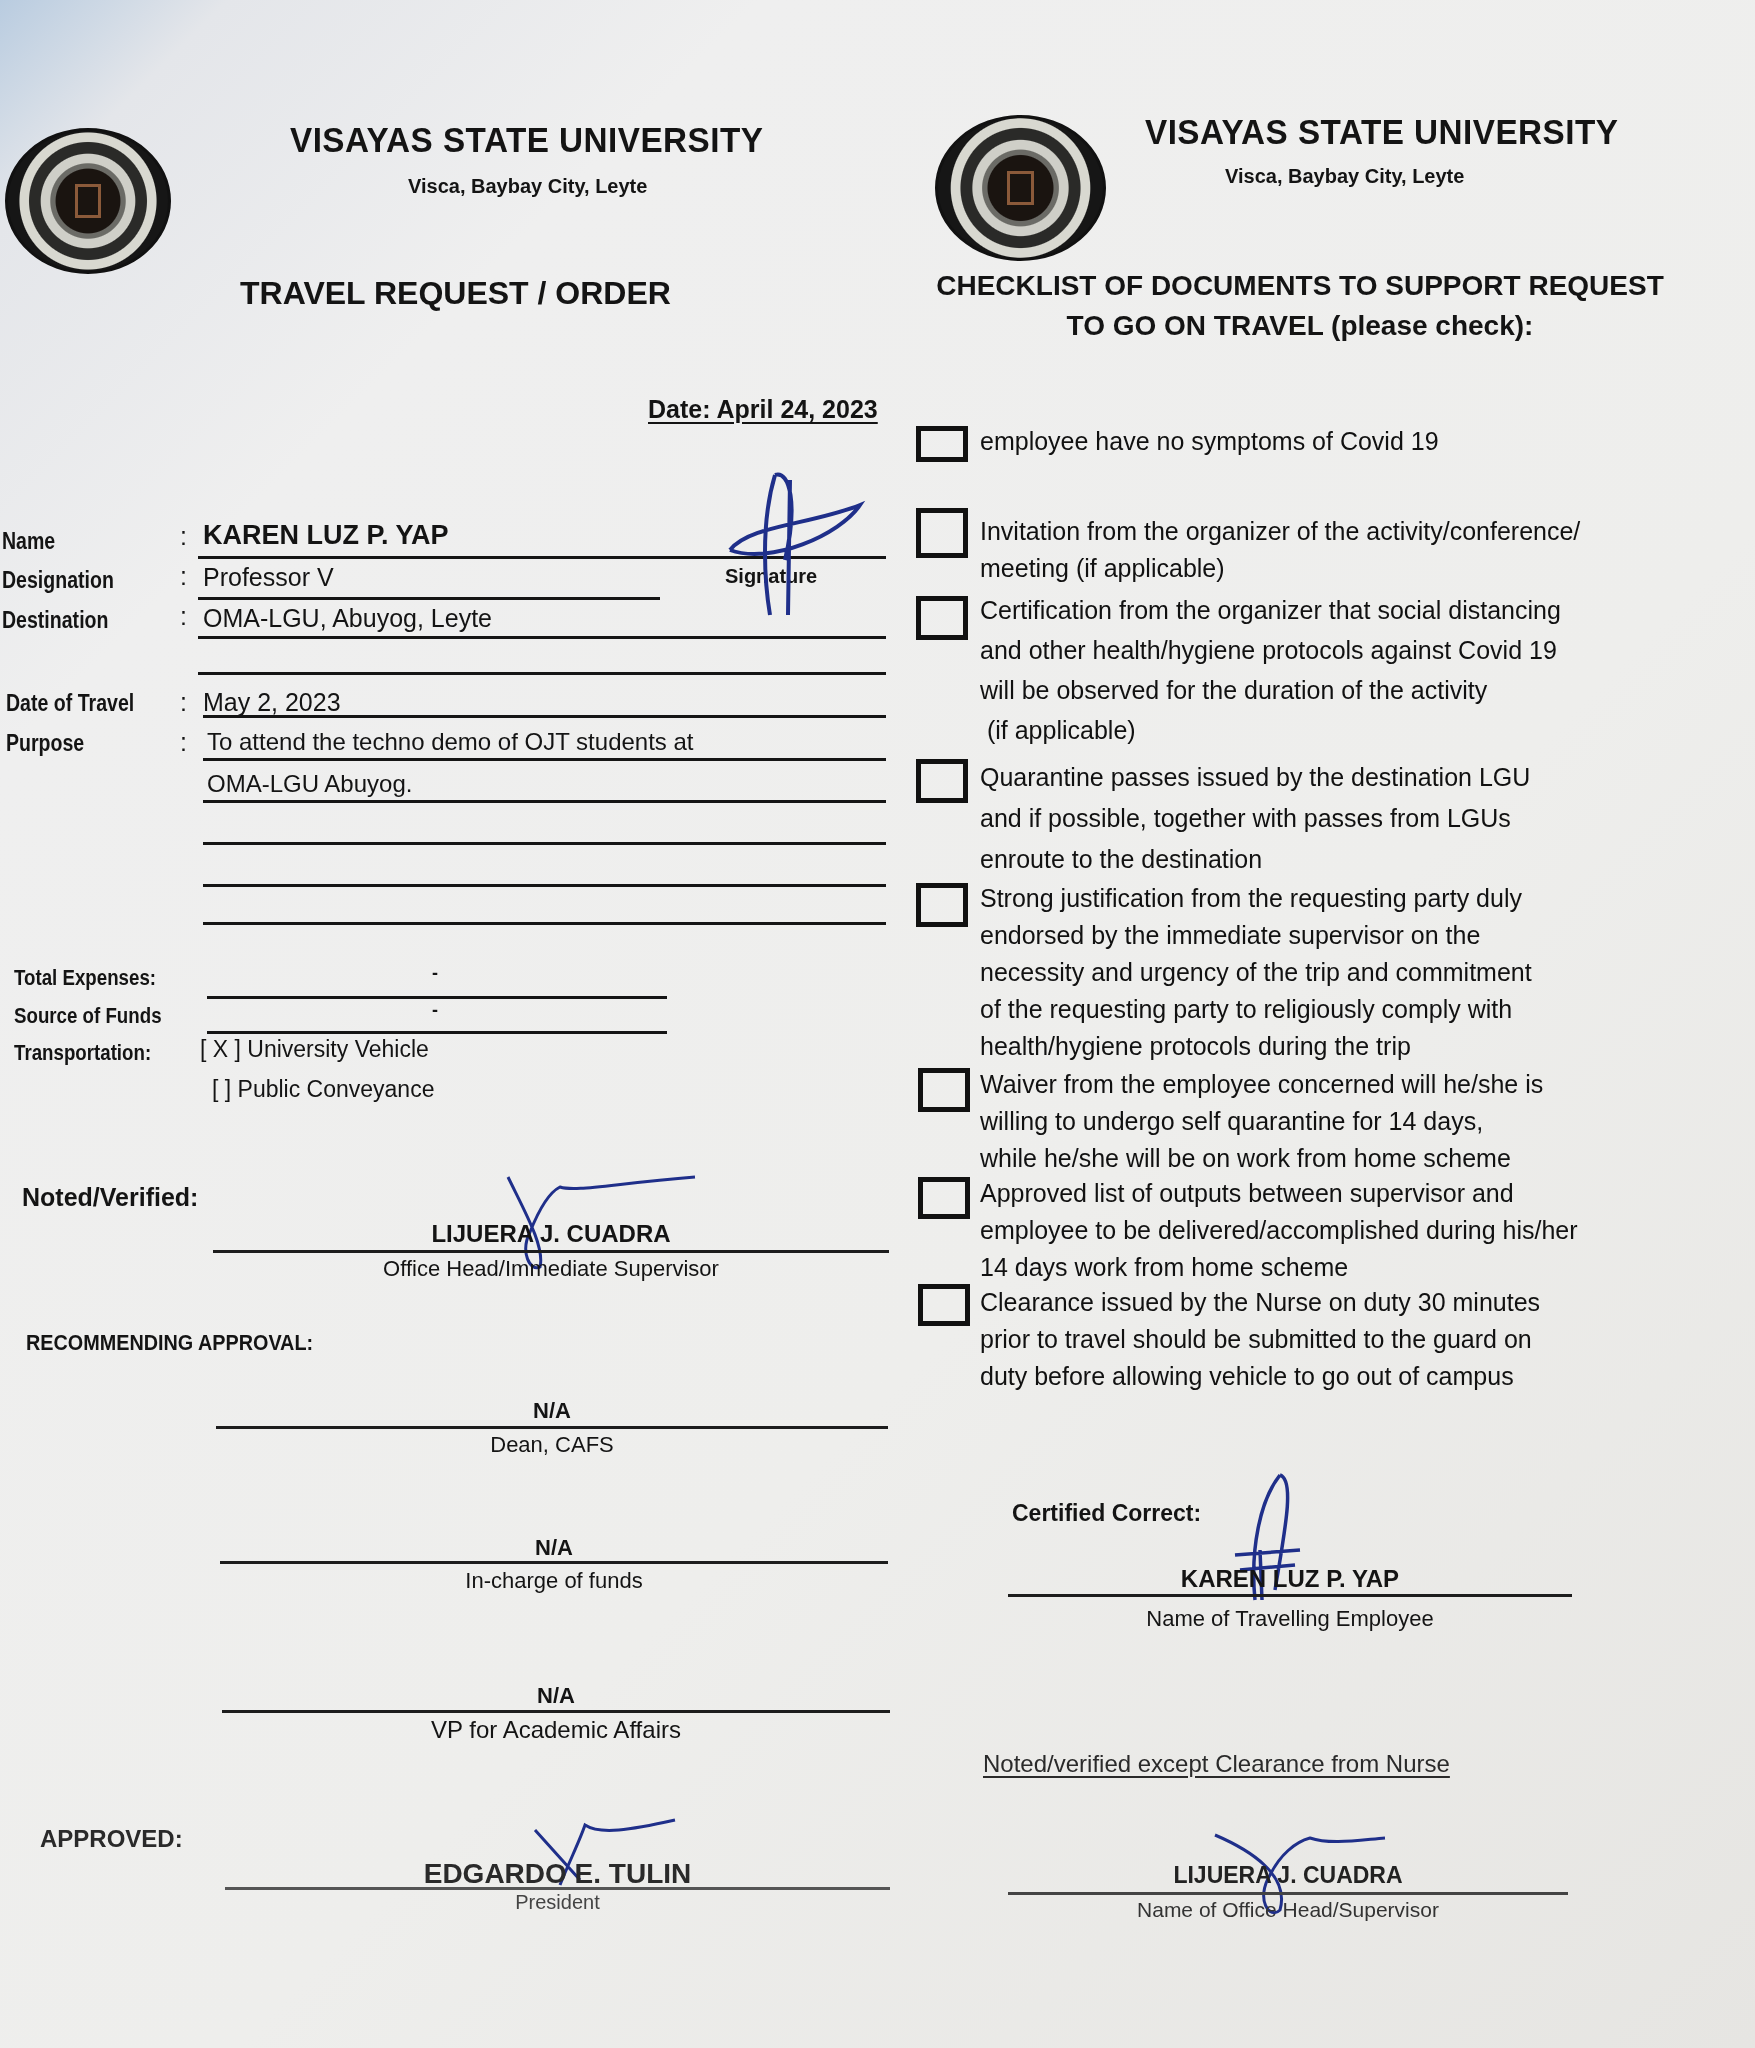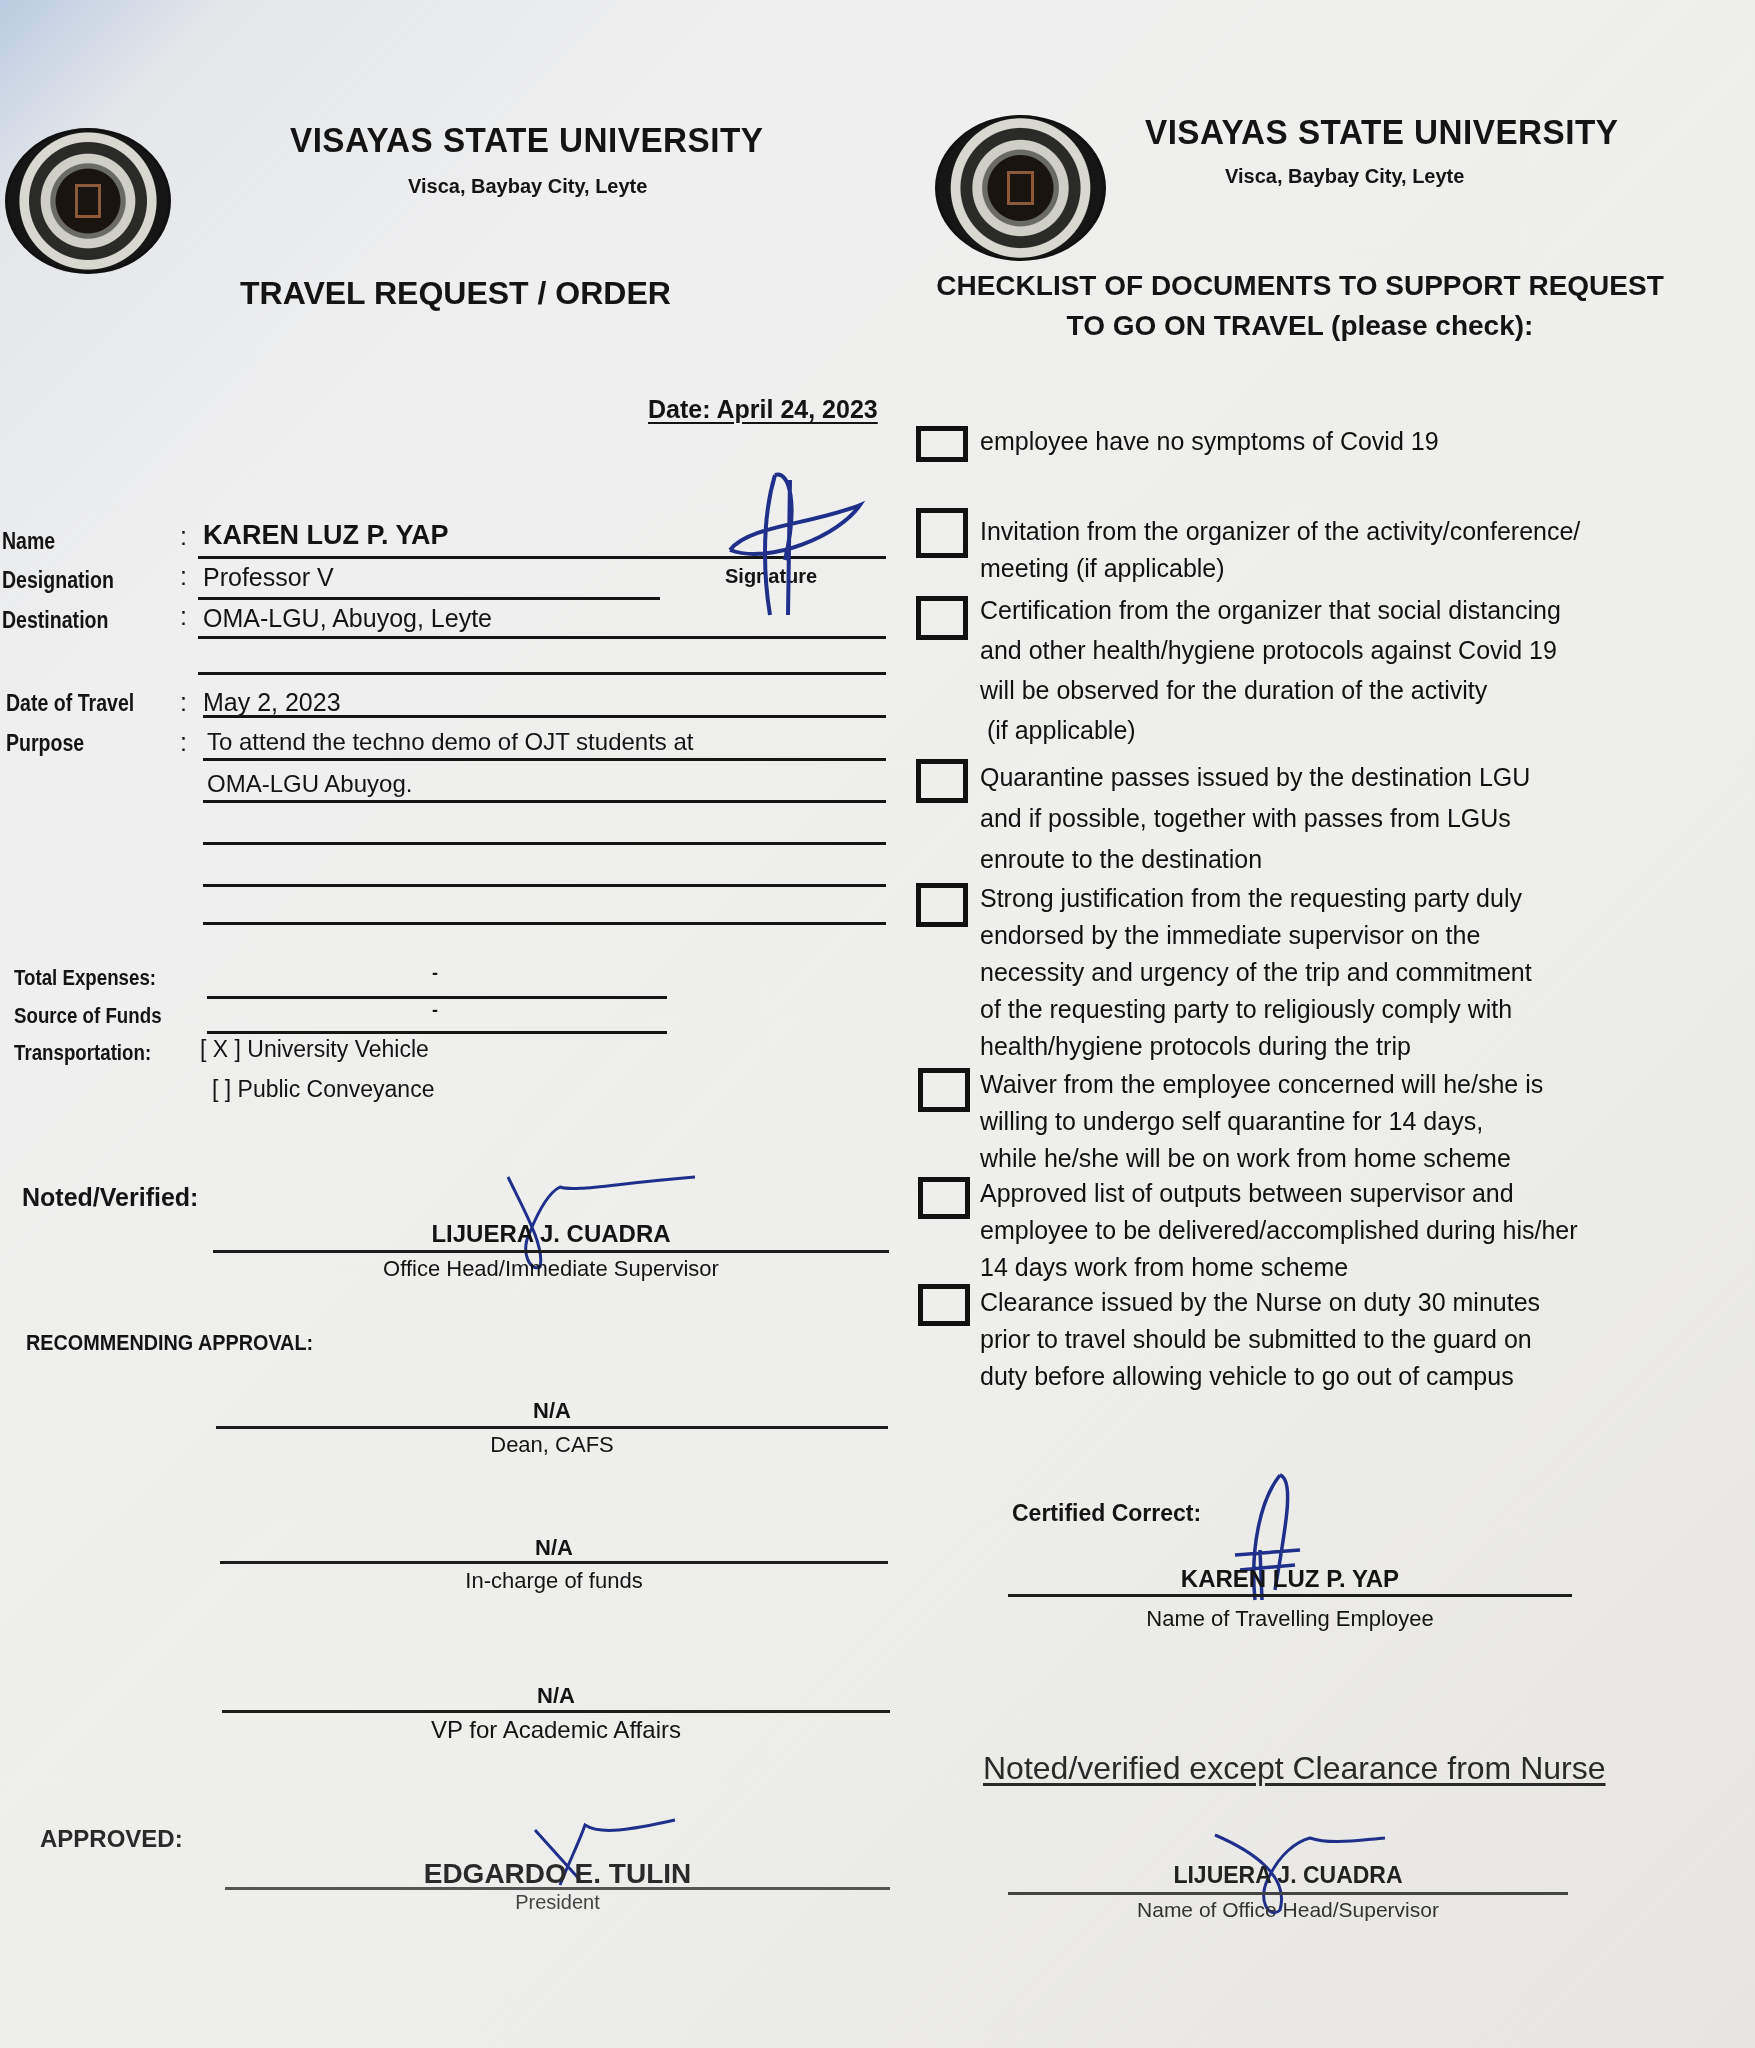--- a/index.html
+++ b/index.html
@@ -224,21 +224,21 @@
   <div class="abs bold" style="left:1012px; top:1500px; font-size:23px;">Certified Correct:</div>
   <div class="ink" style="left:1230px; top:1470px;">
     <svg width="90" height="140" viewBox="0 0 90 140">
       <path d="M50 5 C30 30, 20 80, 25 130 M50 5 C65 10, 55 60, 45 120 M5 85 L70 80 M10 100 L65 95 M30 80 L32 130" stroke="#1f2f8a" stroke-width="3.5" fill="none"></path>
     </svg>
   </div>
   <div class="abs bold center" style="left:1008px; top:1565px; width:564px; font-size:24px;">KAREN LUZ P. YAP</div>
   <div class="sigline" style="left:1008px; top:1594px; width:564px;"></div>
   <div class="abs center" style="left:1008px; top:1606px; width:564px; font-size:22px;">Name of Travelling Employee</div>
 
-  <div class="abs underline" style="left:983px; top:1750px; font-size:32px; color:#2a2a2a;">Noted/verified except Clearance from Nurse</div>
+  <div class="abs underline" style="left:983px; top:1750px; font-size:24px; color:#2a2a2a;">Noted/verified except Clearance from Nurse</div>
 
   <div class="ink" style="left:1210px; top:1830px;">
     <svg width="180" height="90" viewBox="0 0 180 90">
       <path d="M5 5 C40 20, 80 45, 70 80 C60 90, 45 70, 60 45 C70 25, 85 12, 100 8 C120 15, 150 10, 175 8" stroke="#1f2f8a" stroke-width="3" fill="none"></path>
     </svg>
   </div>
   <div class="abs bold center" style="left:1008px; top:1862px; width:560px; font-size:23px; color:#222;">LIJUERA J. CUADRA</div>
   <div class="sigline" style="left:1008px; top:1892px; width:560px; background:#444;"></div>
   <div class="abs center" style="left:1008px; top:1898px; width:560px; font-size:21px; color:#333;">Name of Office Head/Supervisor</div>
 </div>

